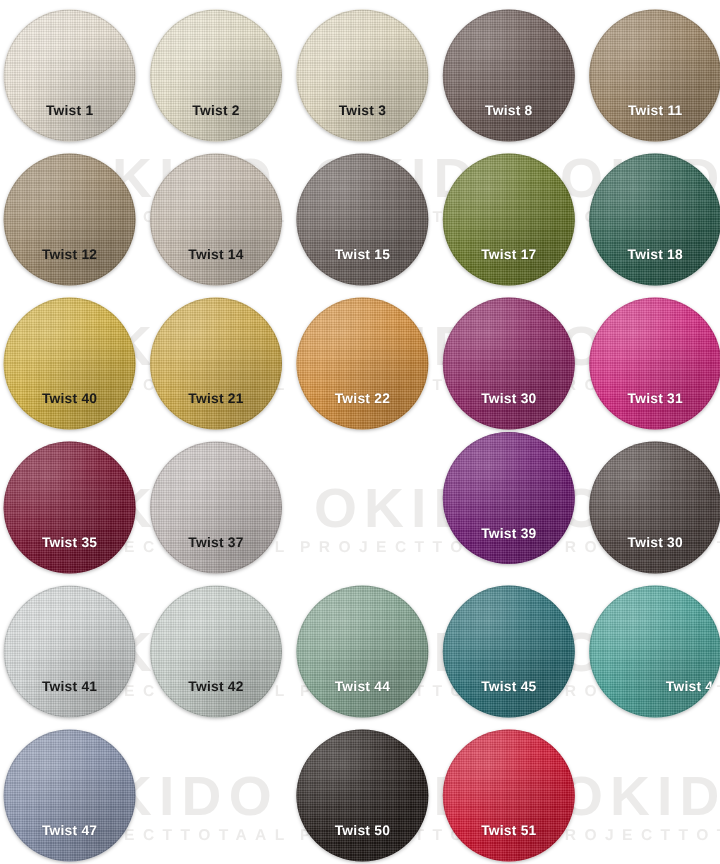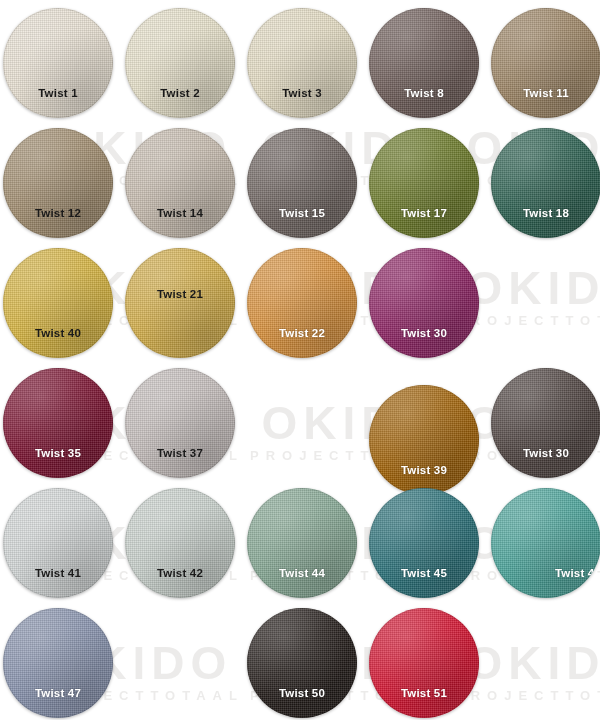--- a/index.html
+++ b/index.html
@@ -207,51 +207,57 @@
         <div class="sheen"></div>
         <div class="rim"></div>
         <div class="label light">Twist 18</div>
       </div>
       <div class="swatch" style="left: 3px; top: 248px; background: rgb(214, 180, 65);">
         <div class="tex"></div>
         <div class="sheen"></div>
         <div class="rim"></div>
         <div class="label dark">Twist 40</div>
       </div>
-      <div class="swatch" style="left: 125px; top: 248px; background: rgb(211, 174, 74); align-items: center;">
+      <div class="swatch" style="left: 125px; top: 248px; background: rgb(211, 174, 74);">
         <div class="tex"></div>
         <div class="sheen"></div>
         <div class="rim"></div>
         <div class="label dark">Twist 21</div>
       </div>
       <div class="swatch" style="left: 247px; top: 248px; background: rgb(217, 145, 60);">
         <div class="tex"></div>
         <div class="sheen"></div>
         <div class="rim"></div>
         <div class="label light">Twist 22</div>
       </div>
       <div class="swatch" style="left: 369px; top: 248px; background: rgb(142, 36, 100);">
         <div class="tex"></div>
         <div class="sheen"></div>
         <div class="rim"></div>
         <div class="label light">Twist 30</div>
       </div>
+      <div class="swatch" style="left: 491px; top: 248px; background: rgb(214, 38, 129);">
+        <div class="tex"></div>
+        <div class="sheen"></div>
+        <div class="rim"></div>
+        <div class="label light">Twist 31</div>
+      </div>
       <div class="swatch" style="left: 3px; top: 368px; background: rgb(123, 18, 48);">
         <div class="tex"></div>
         <div class="sheen"></div>
         <div class="rim"></div>
         <div class="label light">Twist 35</div>
       </div>
       <div class="swatch" style="left: 125px; top: 368px; background: rgb(196, 189, 187);">
         <div class="tex"></div>
         <div class="sheen"></div>
         <div class="rim"></div>
         <div class="label dark">Twist 37</div>
       </div>
-      <div class="swatch" style="left: 369px; top: 385px; background: #a16207;">
+      <div class="swatch" style="left: 369px; top: 360px; background: #701a75;">
         <div class="tex"></div>
         <div class="sheen"></div>
         <div class="rim"></div>
         <div class="label light">Twist 39</div>
       </div>
       <div class="swatch" style="left: 491px; top: 368px; background: rgb(78, 67, 64);">
         <div class="tex"></div>
         <div class="sheen"></div>
         <div class="rim"></div>
         <div class="label light">Twist 30</div>

